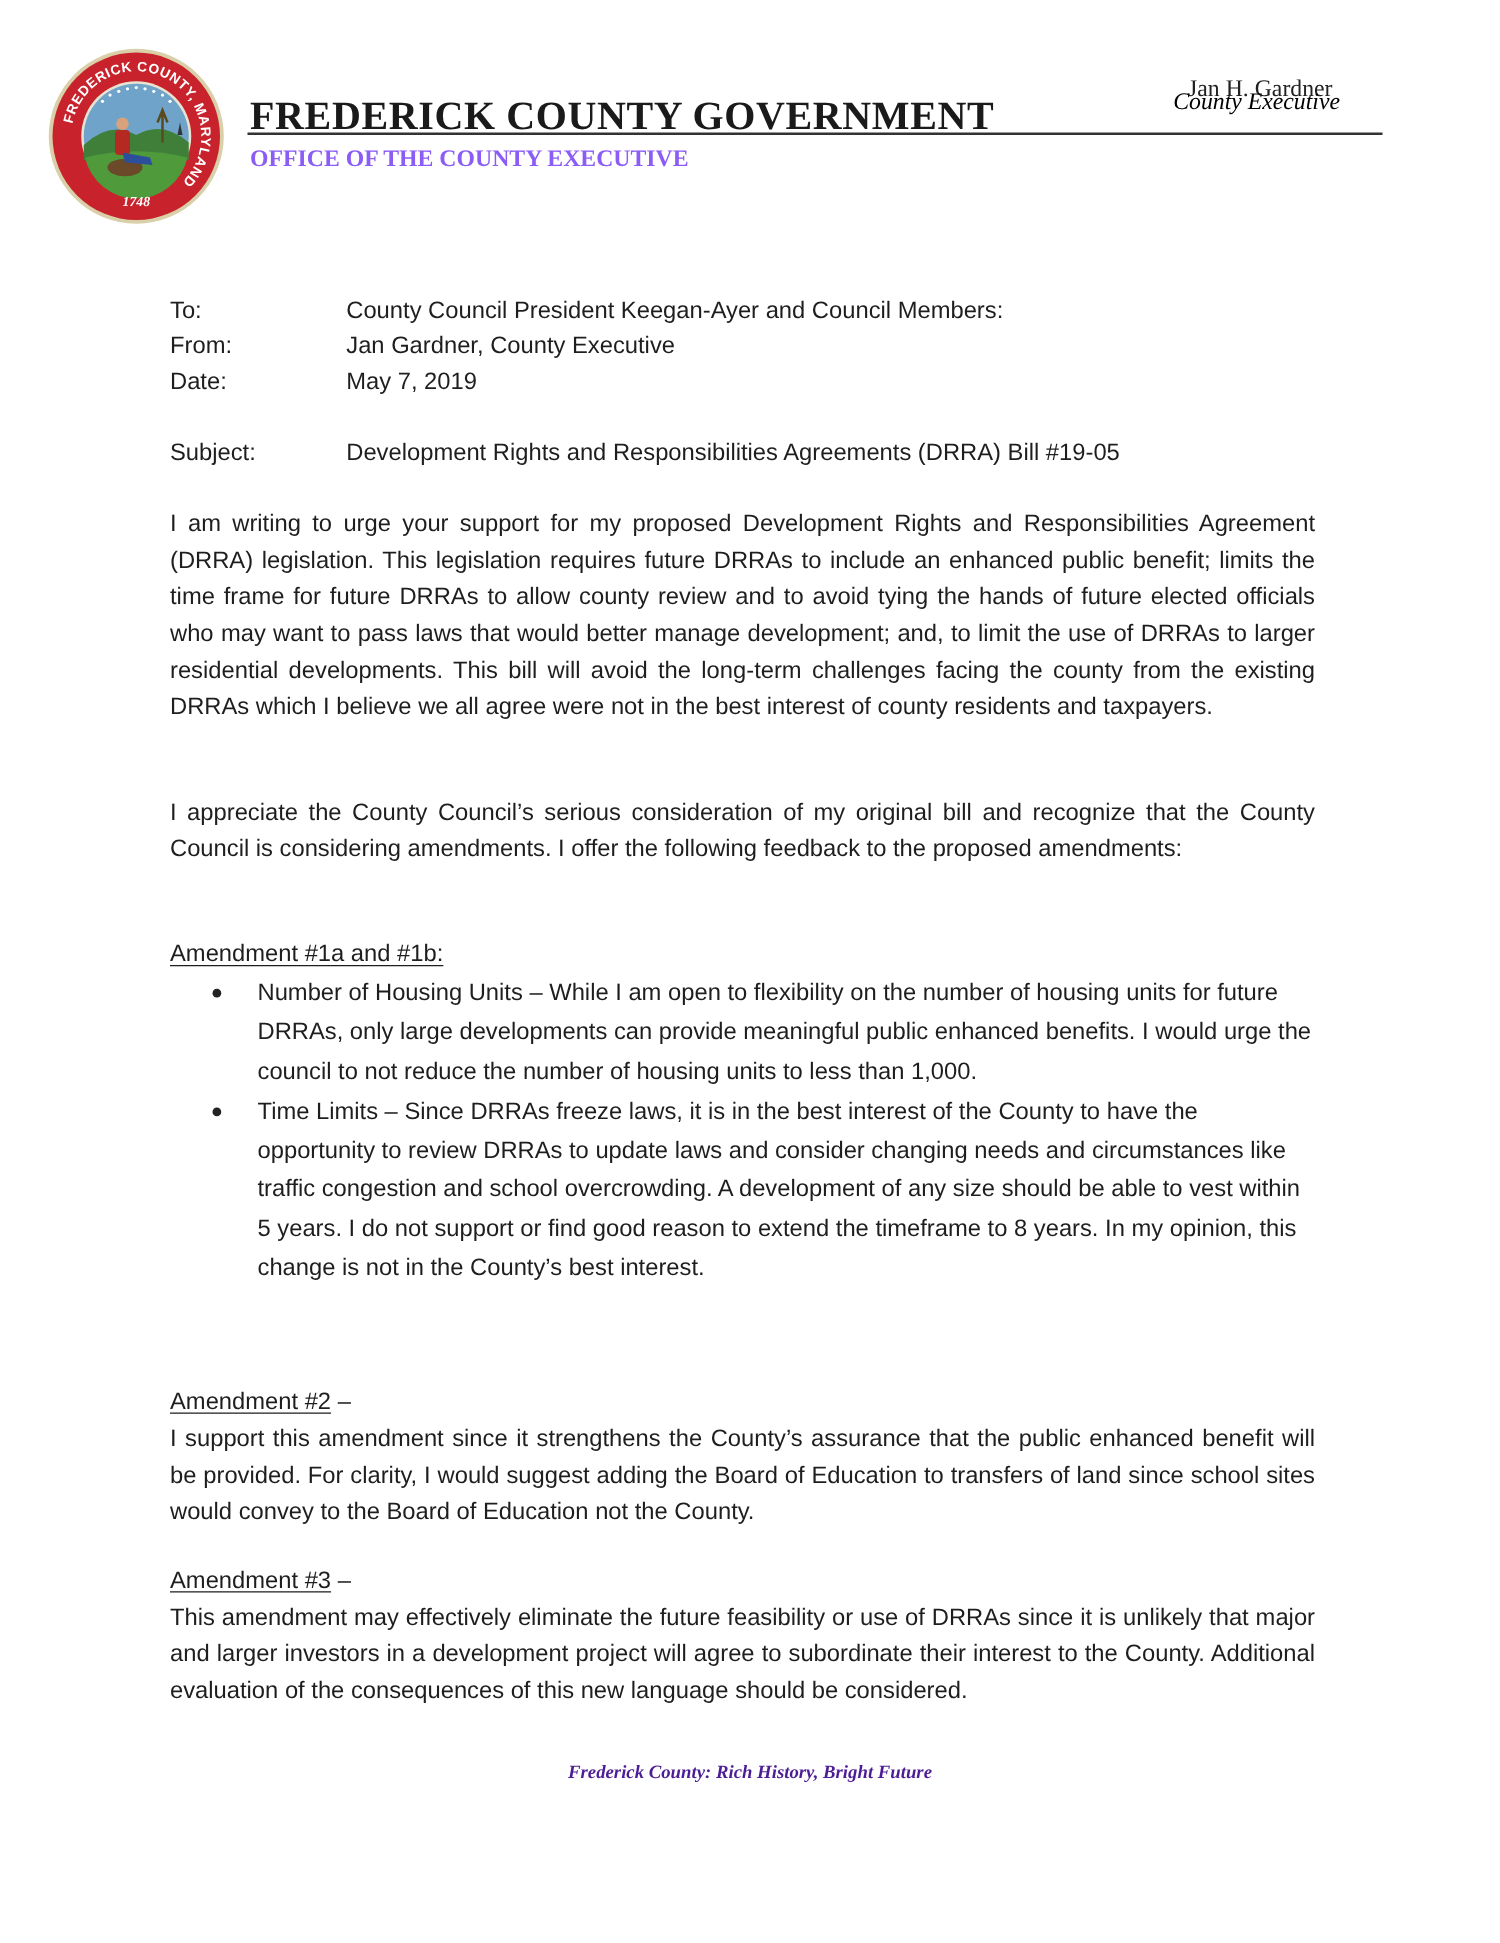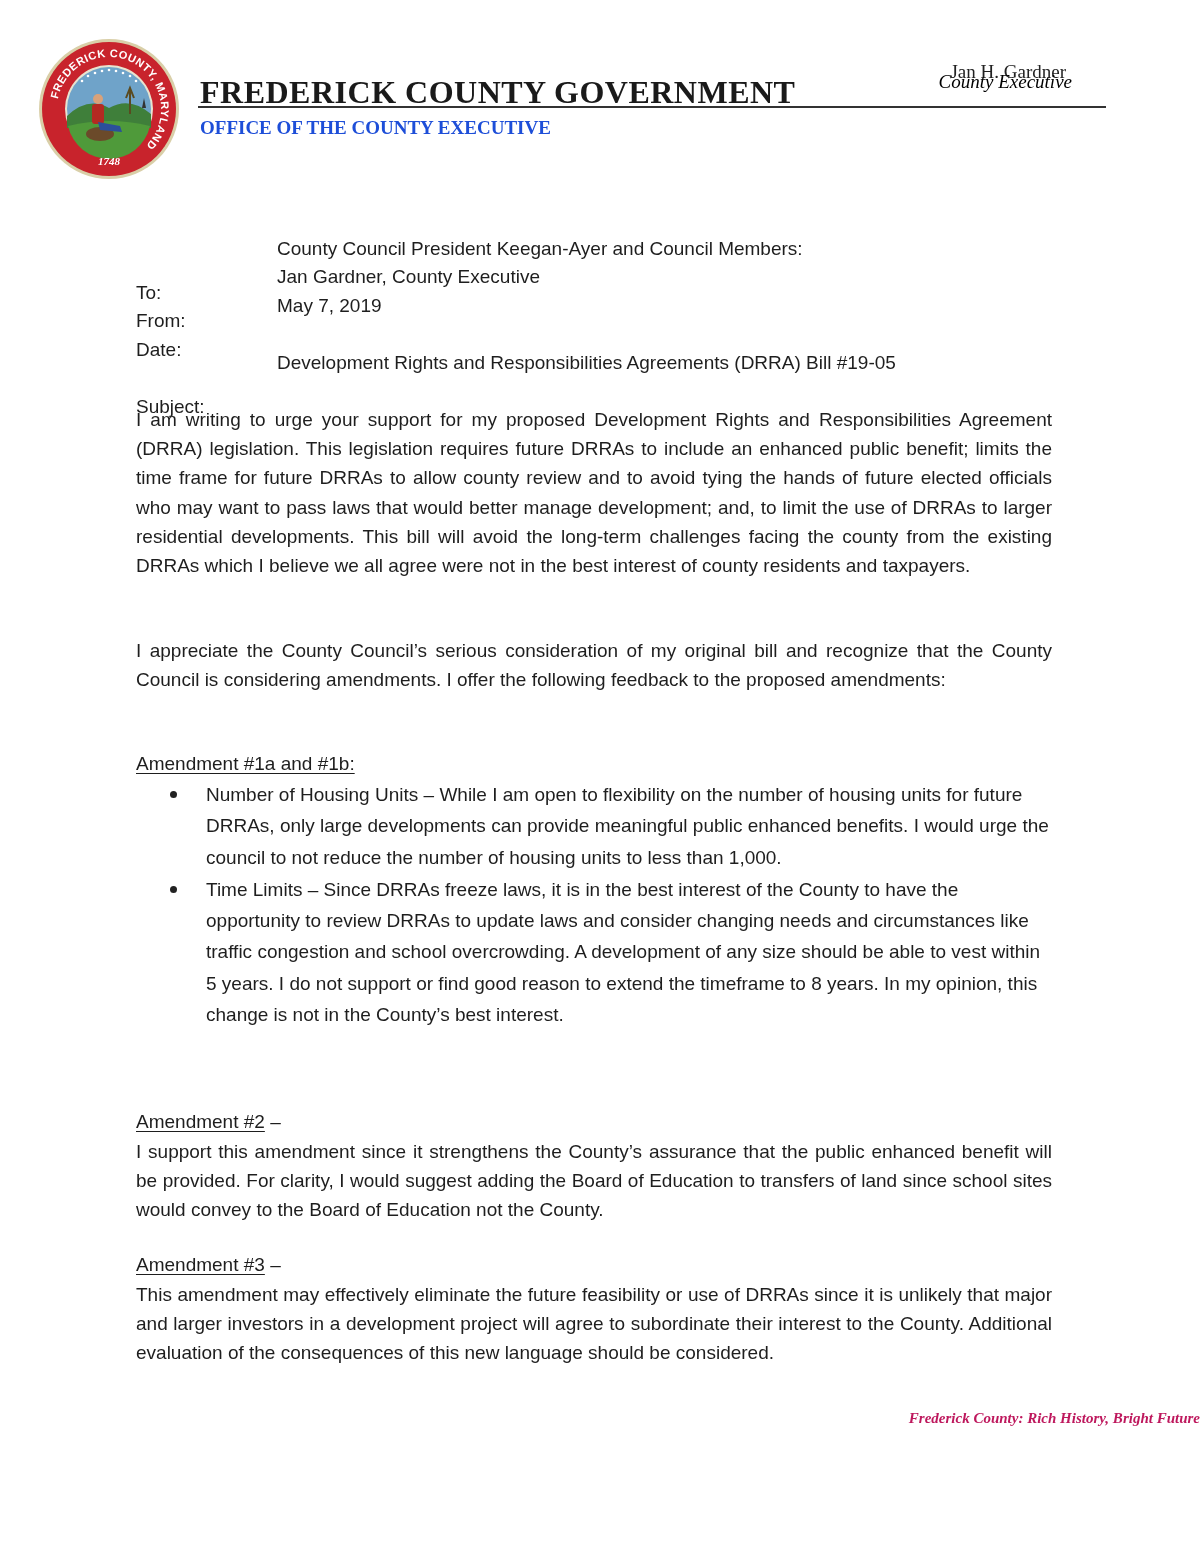--- a/index.html
+++ b/index.html
@@ -4,37 +4,37 @@
 <style>
   html, body { margin:0; padding:0; background:#fff; }
   body { width:1200px; height:1554px; position:relative; overflow:hidden; color:#1e1e1e; }
   .serif { font-family: "Liberation Serif", "DejaVu Serif", serif; }
   .sans { font-family: "Liberation Sans", "DejaVu Sans", sans-serif; }
 
   #seal { position:absolute; left:38px; top:38px; width:142px; height:142px; }
 
   #org-name { position:absolute; left:200px; top:74px; font-size:32px; font-weight:bold; letter-spacing:0.5px; color:#1a1a1a; }
   #header-rule { position:absolute; left:198px; top:106px; width:908px; height:2px; background:#333; }
-  #office-name { position:absolute; left:200px; top:117px; font-size:19px; font-weight:bold; color:#1d4ed8; }
+  #office-name { position:absolute; left:200px; top:117px; font-size:19px; font-weight:bold; color:#8b5cf6; }
   #exec-name { position:absolute; right:134px; top:47px; font-size:19px; text-align:right; color:#222;margin-top:14px; }
   #exec-title { position:absolute; right:128px; top:71px; font-size:19px; font-style:italic; color:#000000; }
 
   .memo-row { position:absolute; left:136px; font-size:19px; }
-  .memo-label { position:absolute; left:0; width:130px;margin-top:44px; }
+  .memo-label { position:absolute; left:0; width:130px; }
   .memo-value { position:absolute; left:141px; white-space:nowrap; }
 
   .para { position:absolute; left:136px; width:916px; font-size:19px; line-height:29.2px; text-align:justify; }
   .heading { position:absolute; left:136px; font-size:19px; }
   .heading u { text-decoration:underline; text-underline-offset:3px; }
 
   .bullets { position:absolute; left:136px; width:916px; margin:0; padding:0; list-style:none; font-size:19px; line-height:31.3px; }
   .bullets li { position:relative; padding-left:70px; margin-bottom:1px; }
   .bullets .dot { position:absolute; left:34px; top:12px; width:7px; height:7px; border-radius:50%; background:#222; }
 
-  #footer { position:absolute; left:0; width:1200px; top:1409px; text-align:right; font-size:15px; line-height:19px; color:#be185d; }
+  #footer { position:absolute; left:0; width:1200px; top:1409px; text-align:center; font-size:15px; line-height:19px; color:#4c1d95; }
   #footer .tag { font-style:italic; font-weight:bold; }
 </style>
 </head>
 <body>
 
 <svg id="seal" viewBox="0 0 142 142">
   <defs>
     <path id="ringPath" d="M 71 71 m -52 0 a 52 52 0 1 1 104 0 a 52 52 0 1 1 -104 0"></path>
   </defs>
   <circle cx="71" cy="71" r="70" fill="#d9cfa8"></circle>

